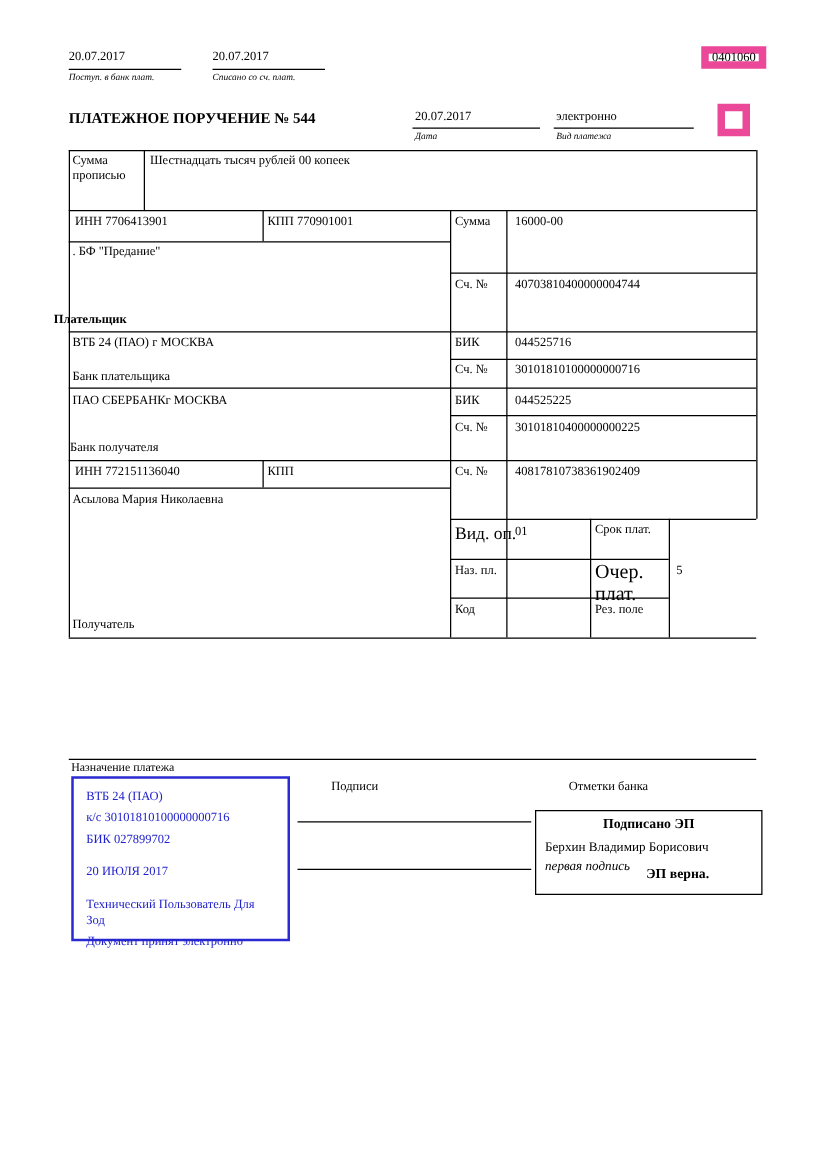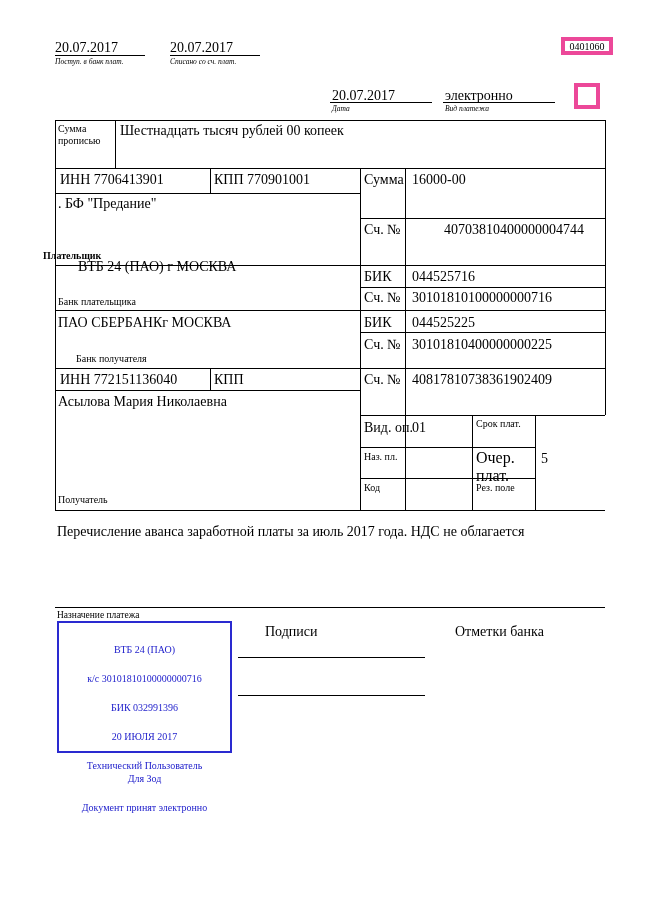--- a/index.html
+++ b/index.html
@@ -1,30 +1,30 @@
 <!DOCTYPE html>
 <html><head>
 <meta charset="utf-8">
 <style>
   * { margin:0; padding:0; box-sizing:border-box; }
   html,body { background:#fff; }
   body { width:660px; height:919px; font-family:"Liberation Serif", serif; color:#000; }
   .page { position:relative; width:660px; height:919px; background:#fff; overflow:hidden; }
-  .t  { position:absolute; font-size:14px; line-height:1.15; white-space:nowrap; }
+  .t  { position:absolute; font-size:10px; line-height:1.15; white-space:nowrap; }
   .sm { font-size:7.5px;font-style:italic; }
   .b  { font-weight:bold; }
   .wrap { white-space:normal; }
   .hl { position:absolute; height:1px; background:#000; }
   .vl { position:absolute; width:1px; background:#000; }
-  .box { position:absolute; border:4px solid #ec4899; }
+  .box { position:absolute; border:6px solid #ec4899; }
   .code-box { display:flex; align-items:center; justify-content:center; font-size:10px; }
   .stamp { position:absolute; left:57px; top:621px; width:175px; height:132px;
            border:2px solid #2a2ad0; color:#2222cc; font-size:10px; line-height:1.3;
            padding:4px 6px; font-family:"Liberation Serif", serif; }
-  .stamp p { margin:16px; white-space:normal;text-align:center; }
+  .stamp p { margin:4px; white-space:normal; }
   .stamp .gap { margin-top:13px; }
   .esign { position:absolute; left:428px; top:648px; width:182px; height:68px; border:1px solid #000; }
   .esign .title { position:absolute; left:0; right:0; top:4px; text-align:center; font-weight:bold; font-size:11px; }
   .esign .name  { position:absolute; left:7px; top:24px; font-size:10.5px; }
   .esign .kind  { position:absolute; left:7px; top:39px; font-size:10.5px; font-style:italic; }
   .esign .valid { position:absolute; left:88px; top:44px; font-size:11px; font-weight:bold; }
 </style>
 </head>
 <body>
 
@@ -35,20 +35,21 @@
   <span class="t sm" style="left:55px;top:58px;">Поступ. в банк плат.</span>
 
   <span class="t" style="left:170px;top:40px;">20.07.2017</span>
   <div class="hl" style="left:170px;top:55px;width:90px;"></div>
   <span class="t sm" style="left:170px;top:58px;">Списано со сч. плат.</span>
 
   <div class="box code-box" style="left:561px;top:37px;width:52px;height:18px;">
     <span>0401060</span>
   </div>
 
+  <span class="t b" style="left:55px;top:88px;font-size:12px;">ПЛАТЕЖНОЕ ПОРУЧЕНИЕ № 544</span>
   <span class="t" style="left:332px;top:88px;">20.07.2017</span>
   <div class="hl" style="left:330px;top:102px;width:102px;"></div>
   <span class="t sm" style="left:332px;top:105px;">Дата</span>
   <span class="t" style="left:445px;top:88px;">электронно</span>
   <div class="hl" style="left:443px;top:102px;width:112px;"></div>
   <span class="t sm" style="left:445px;top:105px;">Вид платежа</span>
   <div class="box" style="left:574px;top:83px;width:26px;height:26px;"></div>
 
   <div class="hl" style="left:55px;top:120px;width:550px;"></div>
   <div class="hl" style="left:55px;top:168px;width:550px;"></div>
@@ -77,66 +78,71 @@
 
   <span class="t wrap" style="left:58px;top:123px;width:55px;font-size:10px;">Сумма прописью</span>
   <span class="t" style="left:120px;top:123px;">Шестнадцать тысяч рублей 00 копеек</span>
 
   <span class="t" style="left:60px;top:172px;">ИНН 7706413901</span>
   <span class="t" style="left:214px;top:172px;">КПП 770901001</span>
   <span class="t" style="left:364px;top:172px;text-align:right;">Сумма</span>
   <span class="t" style="left:412px;top:172px;">16000-00</span>
   <span class="t" style="left:58px;top:196px;">. БФ "Предание"</span>
   <span class="t" style="left:364px;top:222px;">Сч. №</span>
-  <span class="t" style="left:412px;top:222px;margin-left:32px;">40703810400000004744</span>
+  <span class="t" style="left:412px;top:222px;">40703810400000004744</span>
   <span class="t" style="left:43px;top:250px;font-size:10px;font-weight:bold;">Плательщик</span>
 
-  <span class="t" style="left:58px;top:259px;margin-left:20px;">ВТБ 24 (ПАО) г МОСКВА</span>
+  <span class="t" style="left:58px;top:269px;">ВТБ 24 (ПАО) г МОСКВА</span>
   <span class="t" style="left:364px;top:269px;">БИК</span>
   <span class="t" style="left:412px;top:269px;">044525716</span>
   <span class="t" style="left:364px;top:290px;">Сч. №</span>
   <span class="t" style="left:412px;top:290px;">30101810100000000716</span>
   <span class="t" style="left:58px;top:296px;font-size:10px;">Банк плательщика</span>
 
   <span class="t" style="left:58px;top:315px;">ПАО СБЕРБАНКг МОСКВА</span>
   <span class="t" style="left:364px;top:315px;">БИК</span>
   <span class="t" style="left:412px;top:315px;">044525225</span>
   <span class="t" style="left:364px;top:337px;">Сч. №</span>
   <span class="t" style="left:412px;top:337px;">30101810400000000225</span>
-  <span class="t" style="left:76px;top:353px;font-size:10px;">Банк получателя</span>
+  <span class="t" style="left:56px;top:353px;font-size:10px;">Банк получателя</span>
 
   <span class="t" style="left:60px;top:372px;">ИНН 772151136040</span>
   <span class="t" style="left:214px;top:372px;">КПП</span>
   <span class="t" style="left:364px;top:372px;">Сч. №</span>
   <span class="t" style="left:412px;top:372px;">40817810738361902409</span>
   <span class="t" style="left:58px;top:394px;">Асылова Мария Николаевна</span>
   <span class="t" style="left:58px;top:494px;font-size:10px;">Получатель</span>
 
   <span class="t" style="left:364px;top:420px;font-size:14px;">Вид. оп.</span>
   <span class="t" style="left:412px;top:420px;">01</span>
   <span class="t wrap" style="left:476px;top:418px;width:52px;font-size:10px;">Срок плат.</span>
   <span class="t" style="left:364px;top:451px;font-size:10px;">Наз. пл.</span>
   <span class="t wrap" style="left:476px;top:449px;width:52px;font-size:16px;">Очер. плат.</span>
   <span class="t" style="left:541px;top:451px;">5</span>
   <span class="t" style="left:364px;top:482px;font-size:10px;">Код</span>
   <span class="t" style="left:476px;top:482px;font-size:10px;">Рез. поле</span>
 
-  <span class="t" style="left:57px;top:524px;">Перечисление аванса заработной платы за июль 2017 года. НДС не облагается</span>
   <div class="hl" style="left:55px;top:607px;width:550px;"></div>
   <span class="t" style="left:57px;top:610px;font-size:9.5px;">Назначение платежа</span>
 
   <span class="t" style="left:265px;top:624px;">Подписи</span>
   <span class="t" style="left:455px;top:624px;">Отметки банка</span>
 
   <div class="stamp">
     <p>ВТБ 24 (ПАО)</p>
     <p>к/с 30101810100000000716</p>
-    <p>БИК 032991396</p>
+    <p>БИК 027899702</p>
     <p class="gap">20 ИЮЛЯ 2017</p>
     <p class="gap">Технический Пользователь Для Зод</p>
     <p>Документ принят электронно</p>
   </div>
 
   <div class="hl" style="left:238px;top:657px;width:187px;"></div>
   <div class="hl" style="left:238px;top:695px;width:187px;"></div>
 
+  <div class="esign">
+    <div class="title">Подписано ЭП</div>
+    <div class="name">Берхин Владимир Борисович</div>
+    <div class="kind">первая подпись</div>
+    <div class="valid">ЭП верна.</div>
+  </div>
 
 </div>
 
 </body></html>

